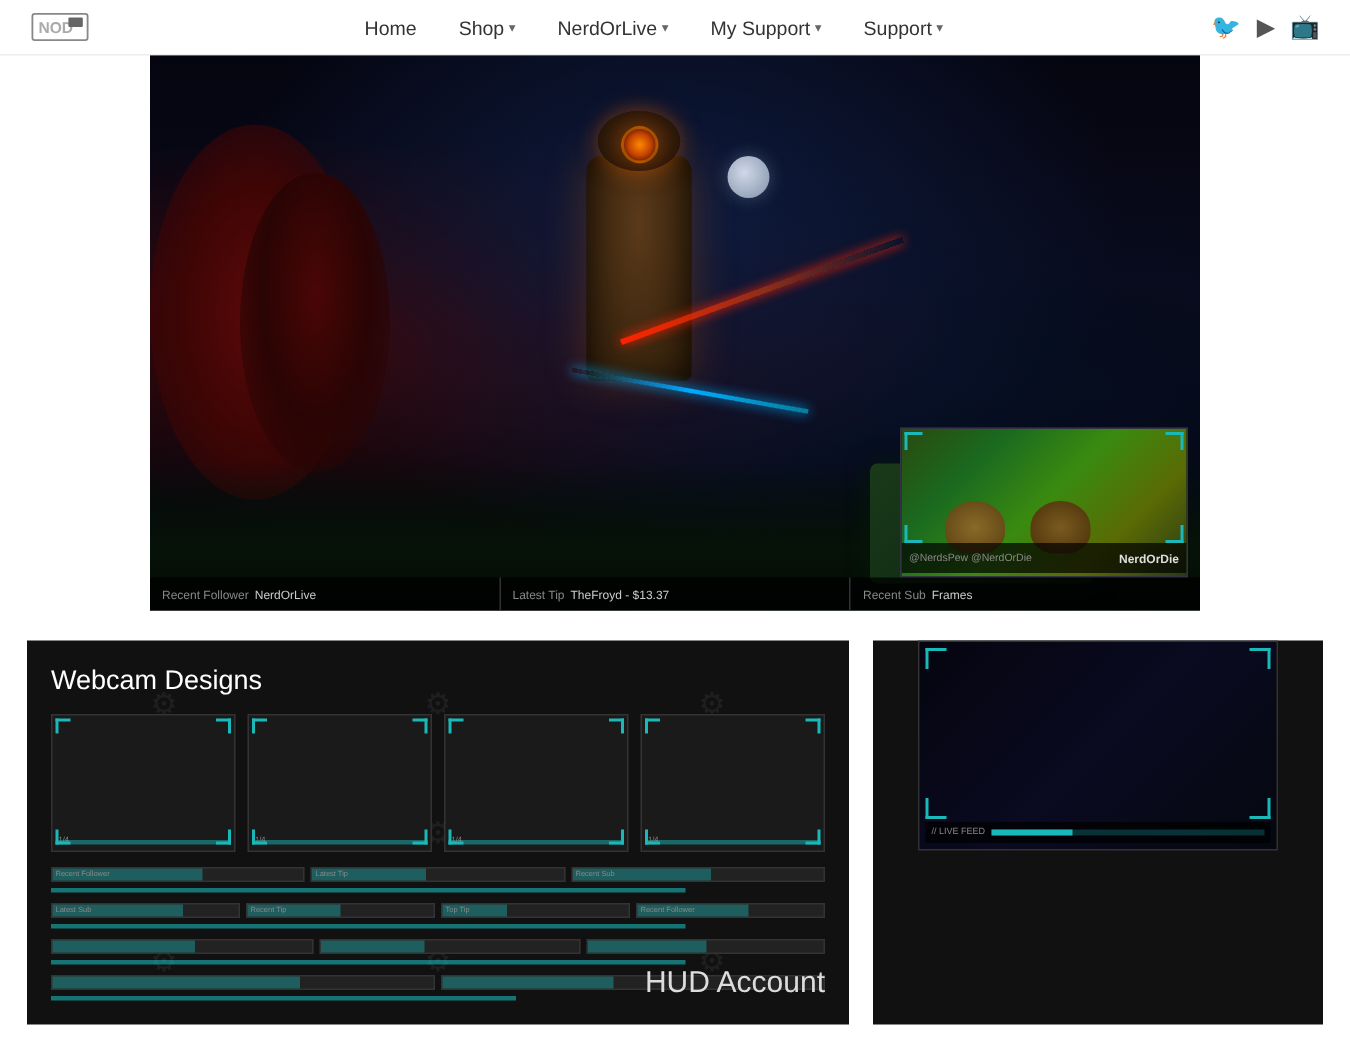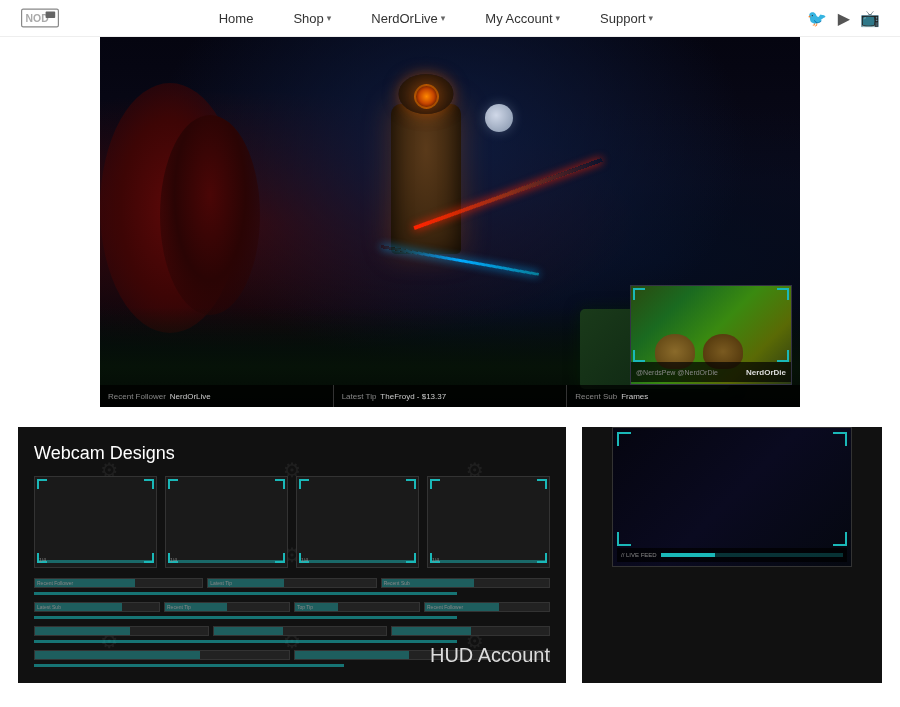--- a/index.html
+++ b/index.html
@@ -23,21 +23,21 @@
       color: #4d7c0f;
     }
     .logo-icon {
       width: 40px;
       height: 28px;
       margin-right: 4px;
     }
     nav {
       display: flex;
       align-items: center;
-      gap: 24px;
+      gap: 12px;
     }
     nav a, nav .nav-item {
       font-size: 13px;
       color: #333;
       text-decoration: none;
       padding: 0 8px;
       cursor: pointer;
       display: flex;
       align-items: center;
       gap: 3px;
@@ -216,21 +216,21 @@
     }
     .stat-value {
       font-size: 8px;
       color: #ccc;
     }
     
     .overlay-cam {
       position: absolute;
       bottom: 22px;
       right: 8px;
-      width: 162px;
+      width: 192px;
       height: 100px;
       background: #1a2a0a;
       border: 1px solid #334;
       overflow: hidden;
     }
     .cam-inner {
       width: 100%;
       height: 100%;
       background: linear-gradient(135deg, #2a4a10, #1a6a20, #3a8a10, #5a6a05, #2a3a15);
       position: relative;
@@ -484,21 +484,21 @@
     <a>Home</a>
     <a>
       <span>Shop</span>
       <span class="chevron">▾</span>
     </a>
     <a>
       <span>NerdOrLive</span>
       <span class="chevron">▾</span>
     </a>
     <a>
-      <span>My Account</span>
+      <span>My Support</span>
       <span class="chevron">▾</span>
     </a>
     <a>
       <span>Support</span>
       <span class="chevron">▾</span>
     </a>
   </nav>
 
   <div class="social-icons">
     <span class="social-icon">🐦</span>

